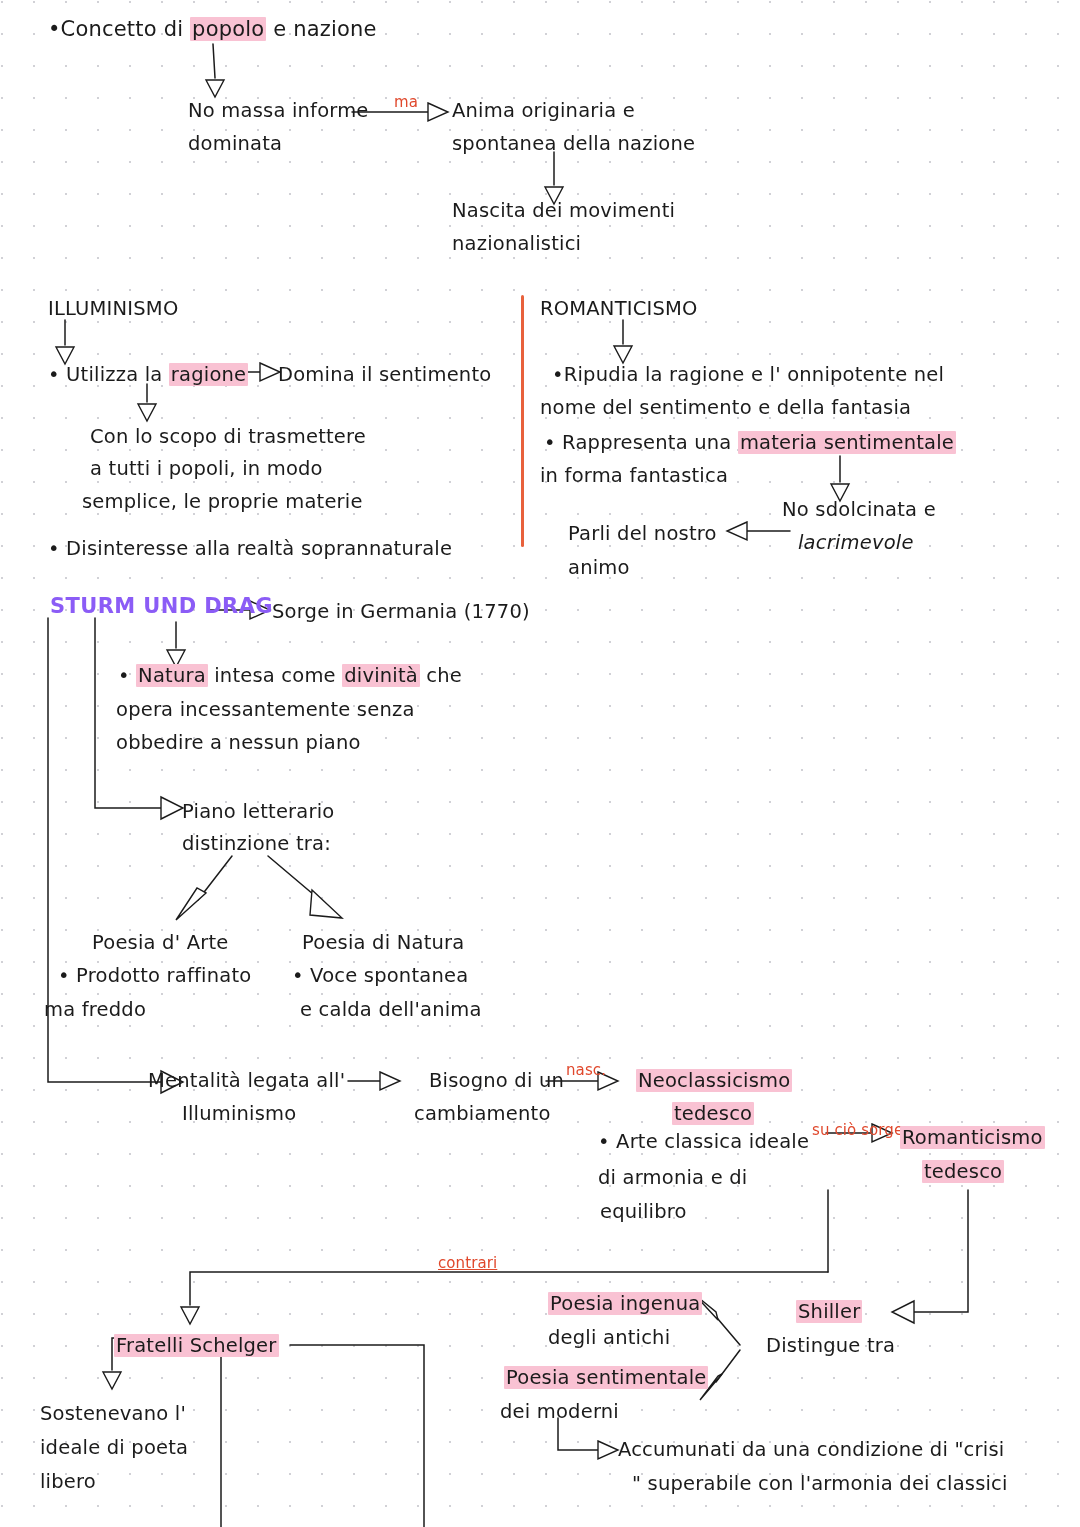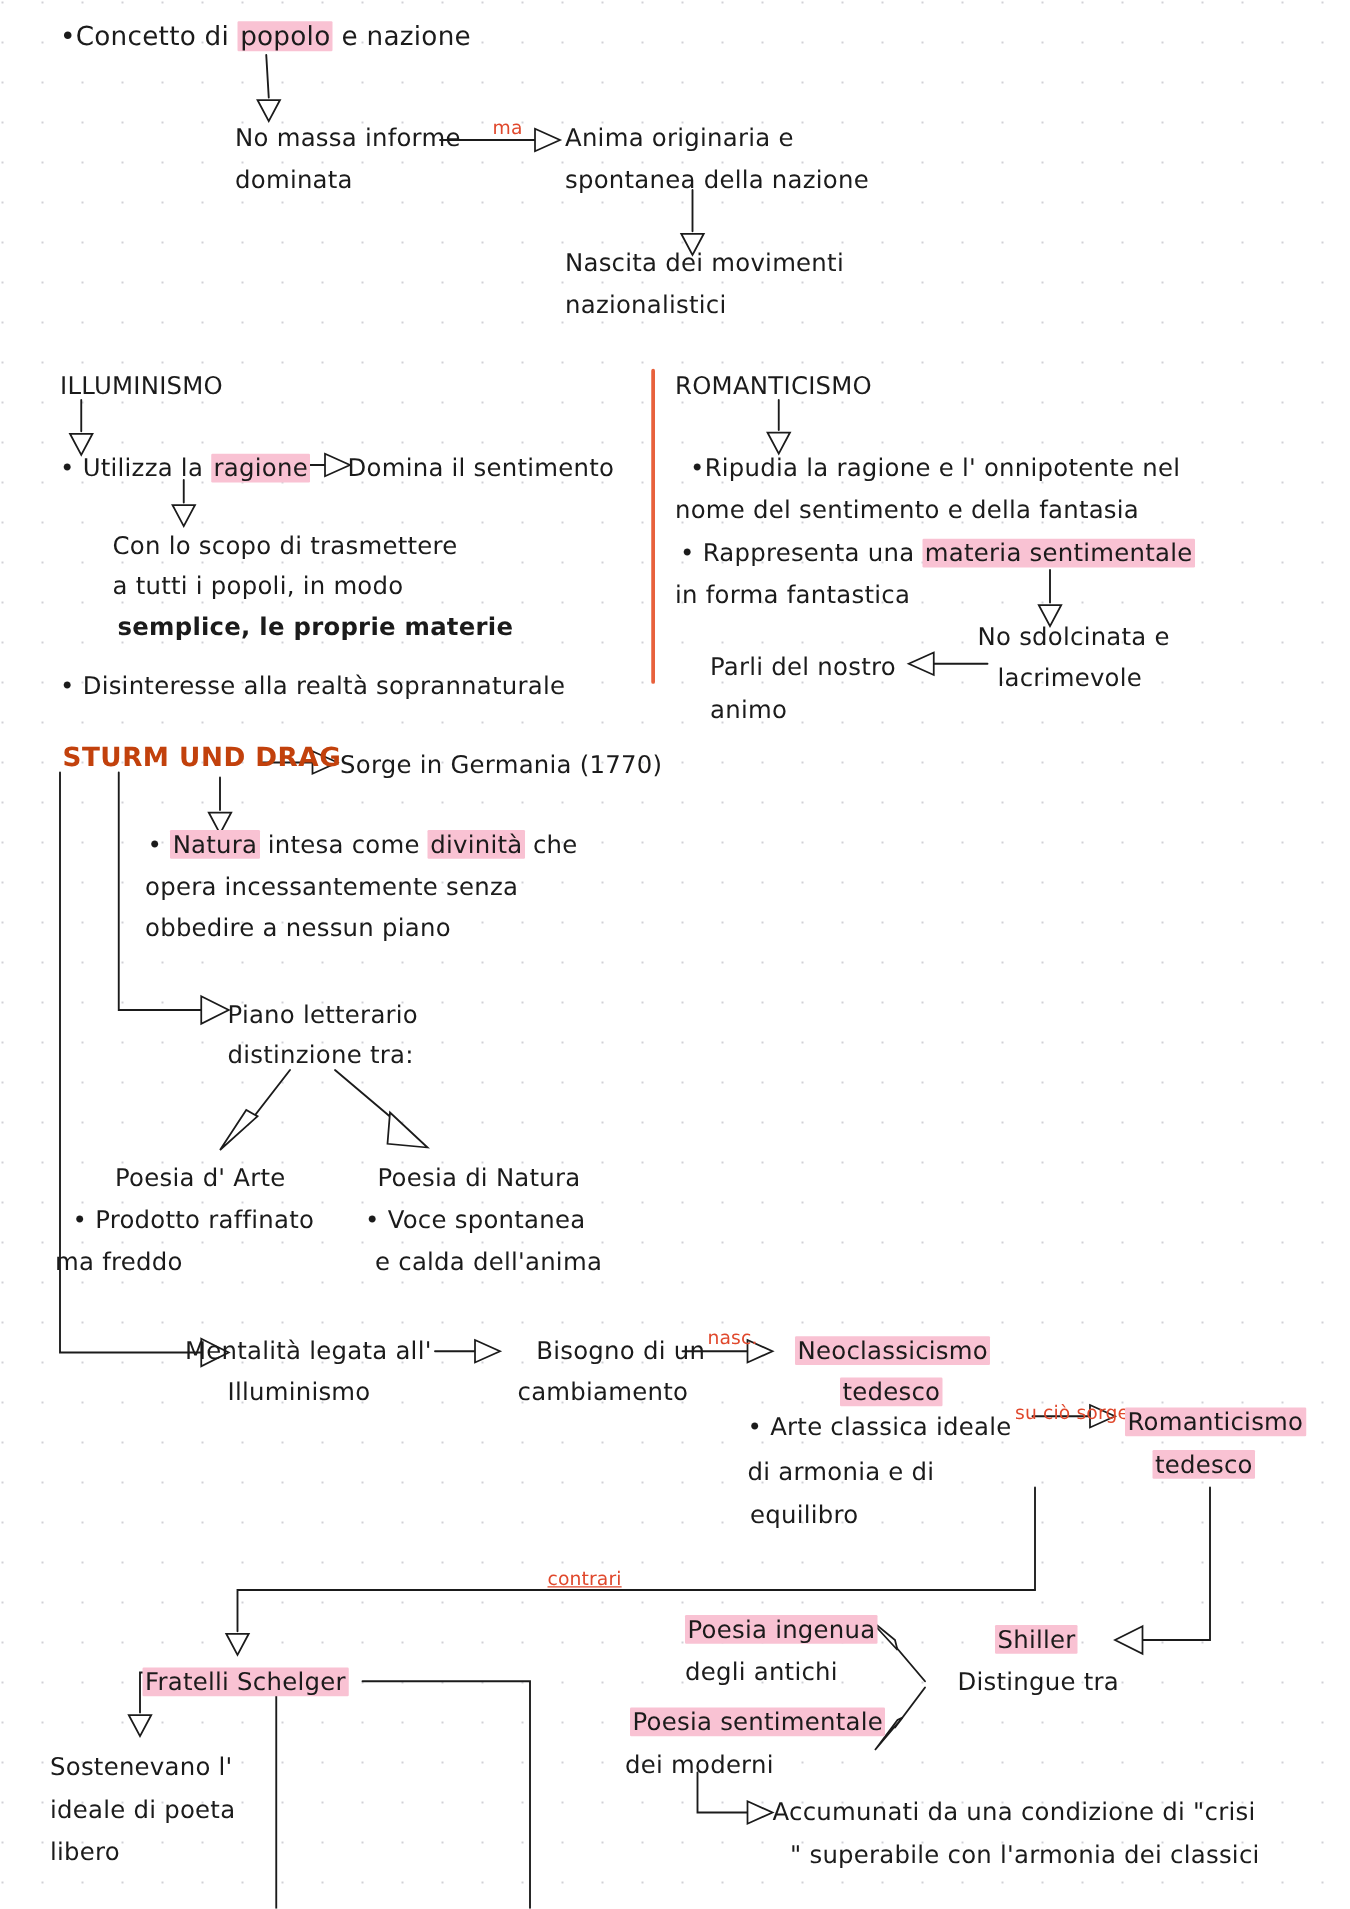--- a/index.html
+++ b/index.html
@@ -36,21 +36,21 @@
   .red-lbl {
     position:absolute;
     color:#e0482c;
     font-size:15px;
     line-height:13px;
     white-space:pre;
     letter-spacing:.1px;
   }
   .sturm {
     position:absolute;
-    color:#c2410c;
+    color:#8b5cf6;
     font-weight:bold;
     font-size:21px;
     letter-spacing:.4px;
     white-space:pre;
   }
   .divider {
     position:absolute;
     width:3px;
     background:#e8613c;
     border-radius:2px;
@@ -185,31 +185,31 @@
 
 <div class="t" style="left:452px; top:195px;"><span>Nascita dei movimenti</span></div>
 <div class="t" style="left:452px; top:228px;"><span>nazionalistici</span></div>
 
 <div class="t" style="left:48px; top:293px;"><span>ILLUMINISMO</span></div>
 <div class="t" style="left:48px; top:359px;"><span>• Utilizza la </span><span class="hl">ragione</span></div>
 <div class="t" style="left:278px; top:359px;"><span>Domina il sentimento</span></div>
 
 <div class="t" style="left:90px; top:421px;"><span>Con lo scopo di trasmettere</span></div>
 <div class="t" style="left:90px; top:453px;"><span>a tutti i popoli, in modo</span></div>
-<div class="t" style="left:94px; top:486px;font-weight:bold;"><span>semplice, le proprie materie</span></div>
+<div class="t" style="left:82px; top:486px;"><span>semplice, le proprie materie</span></div>
 <div class="t" style="left:48px; top:533px;"><span>• Disinteresse alla realtà soprannaturale</span></div>
 
 <div class="t" style="left:540px; top:293px;"><span>ROMANTICISMO</span></div>
 <div class="t" style="left:540px; top:359px;margin-left:12px;"><span>•Ripudia la ragione e l' onnipotente nel</span></div>
 <div class="t" style="left:540px; top:392px;"><span>nome del sentimento e della fantasia</span></div>
 <div class="t" style="left:544px; top:427px;"><span>• Rappresenta una </span><span class="hl">materia sentimentale</span></div>
 <div class="t" style="left:540px; top:460px;"><span>in forma fantastica</span></div>
 
 <div class="t" style="left:782px; top:494px;"><span>No sdolcinata e</span></div>
-<div class="t" style="left:798px; top:527px;"><span>lacrimevole</span></div>
+<div class="t" style="left:798px; top:527px;font-style:italic;"><span>lacrimevole</span></div>
 <div class="t" style="left:568px; top:518px;"><span>Parli del nostro</span></div>
 <div class="t" style="left:568px; top:552px;"><span>animo</span></div>
 
 <div class="sturm" style="left:50px; top:594px;"><span>STURM UND DRAG</span></div>
 <div class="t" style="left:272px; top:596px;"><span>Sorge in Germania (1770)</span></div>
 
 <div class="t" style="left:118px; top:660px;"><span>• </span><span class="hl">Natura</span><span> intesa come </span><span class="hl">divinità</span><span> che</span></div>
 <div class="t u" style="left:116px; top:694px;"><span>opera incessantemente senza</span></div>
 <div class="t u" style="left:116px; top:727px;"><span>obbedire a nessun piano</span></div>
 

